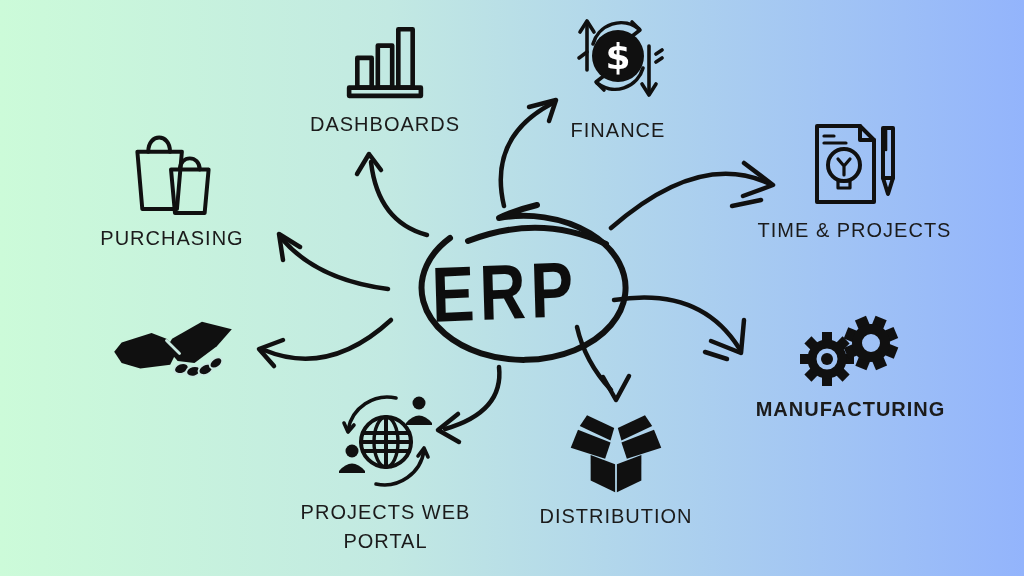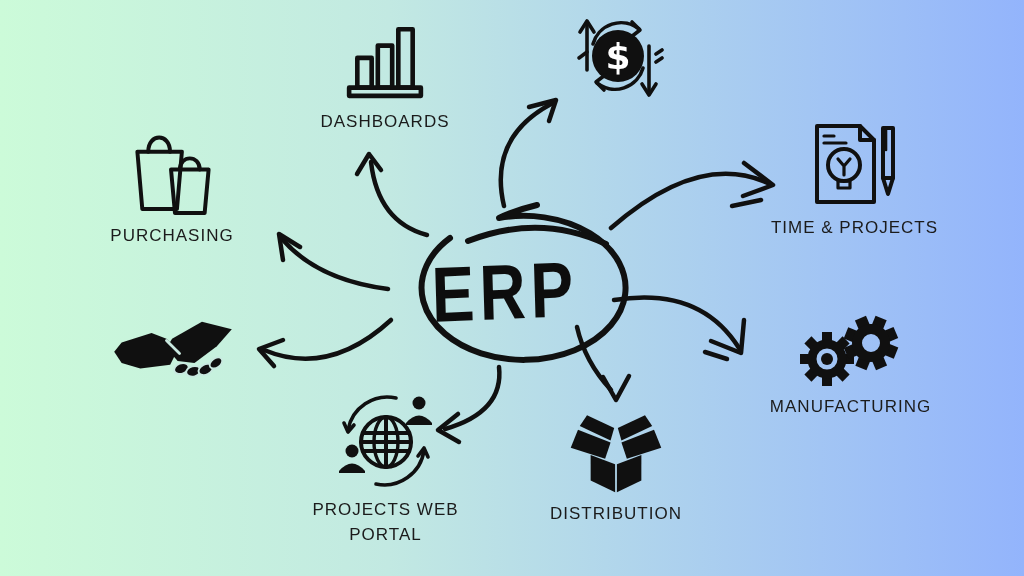--- a/index.html
+++ b/index.html
@@ -7,21 +7,21 @@
     position:relative;
     width:1024px;height:576px;
     overflow:hidden;
     background:linear-gradient(90deg,#ccfbd9 0%,#c2e9e2 38%,#93b4fc 100%);
     font-family:"Liberation Sans",sans-serif;
   }
   .layer{position:absolute;inset:0;width:1024px;height:576px;}
   .ink{stroke:#101010;fill:none;stroke-linecap:round;stroke-linejoin:round;}
   .module{position:absolute;display:flex;flex-direction:column;align-items:center;text-align:center;}
   .module-label{
-    font-size:17px;letter-spacing:1px;color:#1b1b1b;line-height:1.45;
+    font-size:20px;letter-spacing:1px;color:#1b1b1b;line-height:1.45;
     margin-top:8px;white-space:normal;
   }
   .erp-label{
     position:absolute;left:403px;top:212px;width:204px;height:160px;
     display:flex;align-items:center;justify-content:center;
     font-size:64px;font-weight:900;color:#0d0d0d;letter-spacing:5px;
     transform:scaleY(1.22) rotate(-2deg);
   }
 </style>
 </head>
@@ -109,41 +109,42 @@
         <path d="M 32,82 L 24,74 L 33,67"></path>
         <path d="M 15,62 L 15,16"></path>
         <path d="M 8,24 L 15,13 L 22,24"></path>
         <path d="M 7,50 L 15,44"></path>
         <path d="M 77,38 L 77,84"></path>
         <path d="M 70,76 L 77,87 L 84,76"></path>
         <path d="M 84,46 L 90,42"></path>
         <path d="M 84,54 L 90,50"></path>
       </g>
     </svg>
+    <span class="module-label">FINANCE</span>
   </div>
 
   <div class="module" style="left:752px;top:120px;width:205px;">
     <svg width="90" height="88" viewBox="0 0 90 88">
       <g class="ink" stroke-width="4">
         <path d="M7,6 H50 L64,20 V82 H7 Z"></path>
         <path d="M50,6 V20 H64"></path>
         <path d="M14,16 H24" stroke-width="3.2"></path>
         <path d="M14,23 H36" stroke-width="3.2"></path>
         <circle cx="34" cy="45" r="16"></circle>
         <path d="M34,55 V46 M34,46 L28,39 M34,46 L40,39" stroke-width="3.2"></path>
         <rect x="28" y="61" width="12" height="7" stroke-width="3.2"></rect>
         <path d="M73,8 H83 V58 H73 Z"></path>
         <path d="M76,10 V30" stroke-width="2.6"></path>
         <path d="M73,58 L78,74 L83,58"></path>
       </g>
     </svg>
     <span class="module-label">TIME &amp; PROJECTS</span>
   </div>
 
-  <div class="module" style="left:748px;top:315px;width:205px;">
+  <div class="module" style="left:748px;top:315px;width:205px;font-weight:bold;">
     <svg width="104" height="72" viewBox="0 0 104 72">
 
       <g fill="#101010">
         <g>
           <rect x="23" y="17" width="10" height="11" transform="rotate(0 28 44)"></rect>
           <rect x="23" y="17" width="10" height="11" transform="rotate(45 28 44)"></rect>
           <rect x="23" y="17" width="10" height="11" transform="rotate(90 28 44)"></rect>
           <rect x="23" y="17" width="10" height="11" transform="rotate(135 28 44)"></rect>
           <rect x="23" y="17" width="10" height="11" transform="rotate(180 28 44)"></rect>
           <rect x="23" y="17" width="10" height="11" transform="rotate(225 28 44)"></rect>

